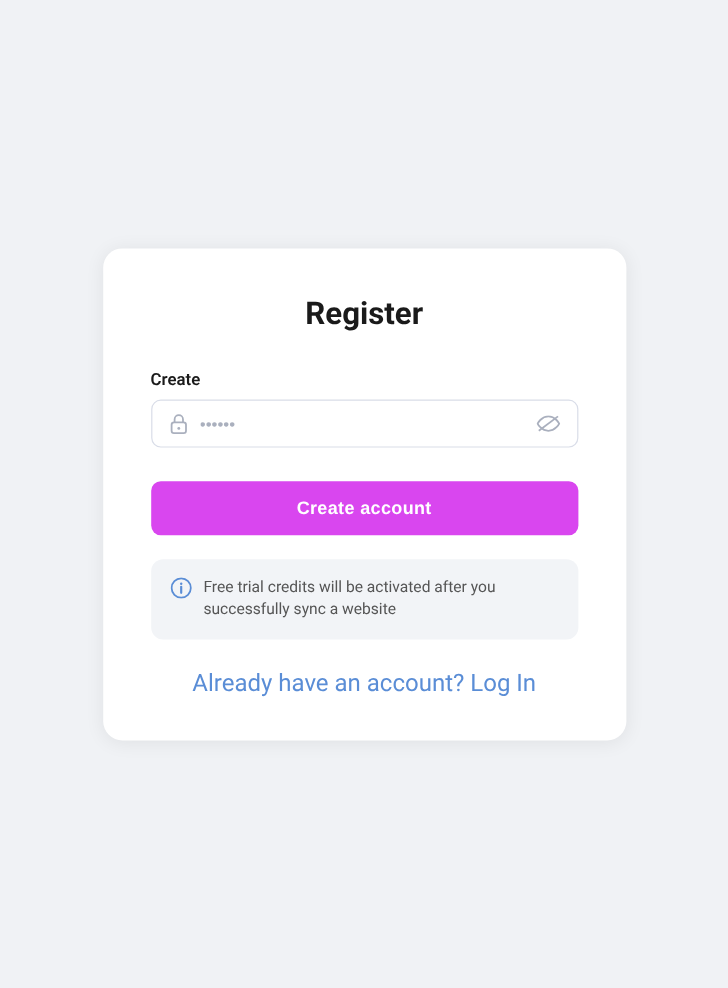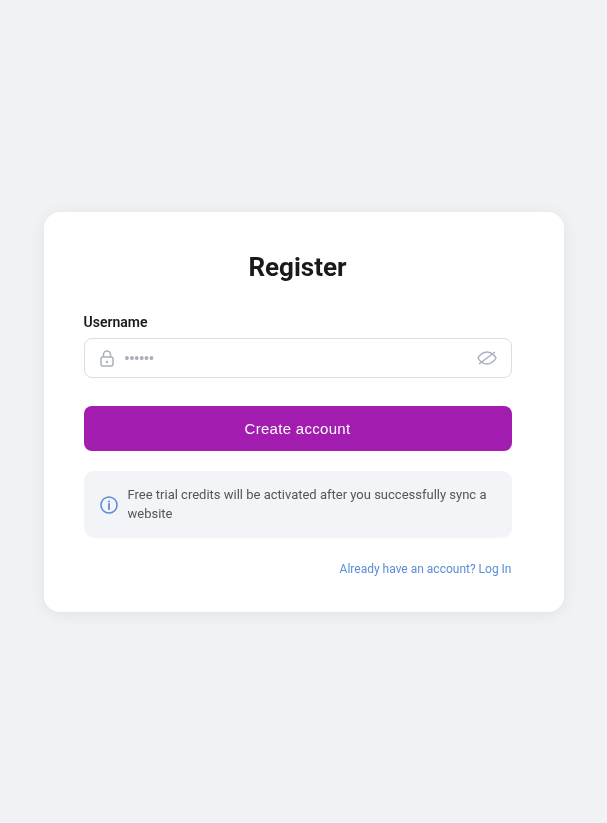--- a/index.html
+++ b/index.html
@@ -14,22 +14,22 @@
       justify-content: center;
       align-items: center;
       min-height: 823px;
       width: 607px;
       font-family: -apple-system, BlinkMacSystemFont, 'Segoe UI', Roboto, sans-serif;
     }
 
     .card {
       background: #ffffff;
       border-radius: 16px;
-      padding: 40px 52px 36px 40px;
-      width: 520px;
+      padding: 40px 40px 36px 40px;
+      width: 436px;
       box-shadow: 0 2px 16px rgba(0,0,0,0.07);
     }
 
     .title {
       text-align: center;
       font-size: 26px;
       font-weight: 700;
       color: #1a1a1a;
       margin-bottom: 32px;
     }
@@ -80,56 +80,56 @@
     .eye-icon {
       color: #aab0be;
       cursor: pointer;
       display: flex;
       align-items: center;
     }
 
     .btn-create {
       width: 100%;
       padding: 14px;
-      background-color: #a21caf;
+      background-color: #d946ef;
       color: #ffffff;
       border: none;
       border-radius: 8px;
       font-size: 15px;
-      font-weight: 400;
+      font-weight: 700;
       cursor: pointer;
       margin-top: 8px;
       margin-bottom: 20px;
       letter-spacing: 0.3px;
     }
 
     .info-box {
       background: #f2f4f7;
       border-radius: 10px;
       padding: 14px 16px;
       display: flex;
-      align-items: center;
+      align-items: flex-start;
       gap: 10px;
       margin-bottom: 24px;
     }
 
     .info-icon {
       flex-shrink: 0;
       margin-top: 1px;
     }
 
     .info-text {
       font-size: 13px;
       color: #555;
       line-height: 1.5;
     }
 
     .login-link {
-      text-align: right;
-      font-size: 12px;
+      text-align: center;
+      font-size: 20px;
     }
 
     .login-link a {
       color: #5a8dd6;
       text-decoration: none;
     }
 
     
     svg {
       display: block;
@@ -142,21 +142,21 @@
   <h1 class="title">Register</h1>
 
   
 
   
 
   
 
   
   <div class="field-group">
-    <label class="field-label">Username</label>
+    <label class="field-label">Create</label>
     <div class="input-wrapper">
       <span class="input-icon">
         <svg width="16" height="18" viewBox="0 0 16 18" fill="none" xmlns="http://www.w3.org/2000/svg">
           <rect x="2" y="8" width="12" height="9" rx="2" stroke="#aab0be" stroke-width="1.5" fill="none"></rect>
           <path d="M4.5 8V5.5a3.5 3.5 0 0 1 7 0V8" stroke="#aab0be" stroke-width="1.5" fill="none"></path>
           <circle cx="8" cy="13" r="1.2" fill="#aab0be"></circle>
         </svg>
       </span>
       <input type="password" value="••••••" style="">
       <span class="eye-icon">

